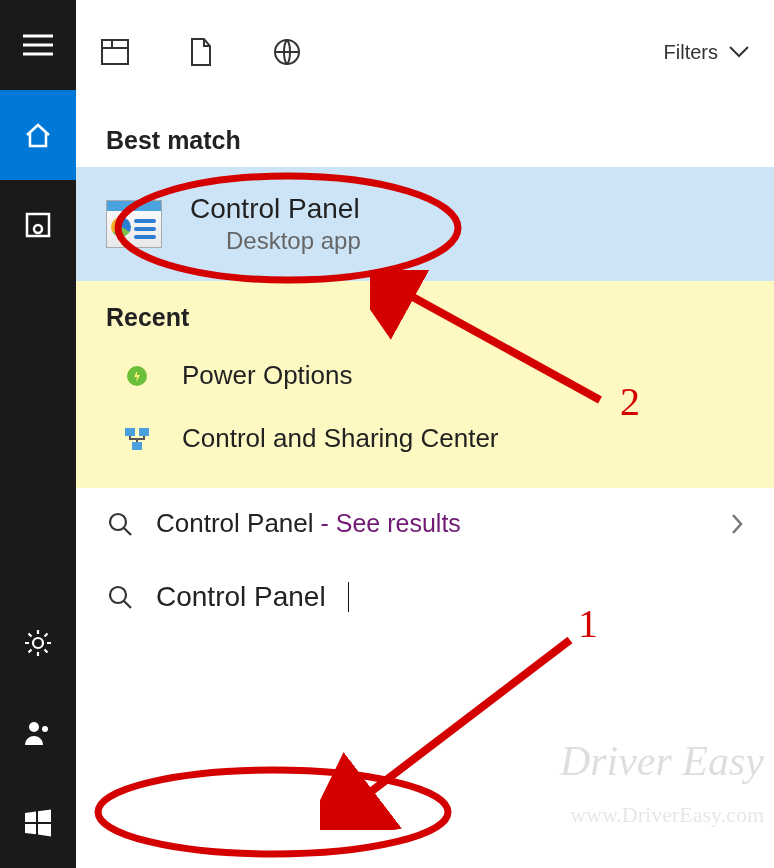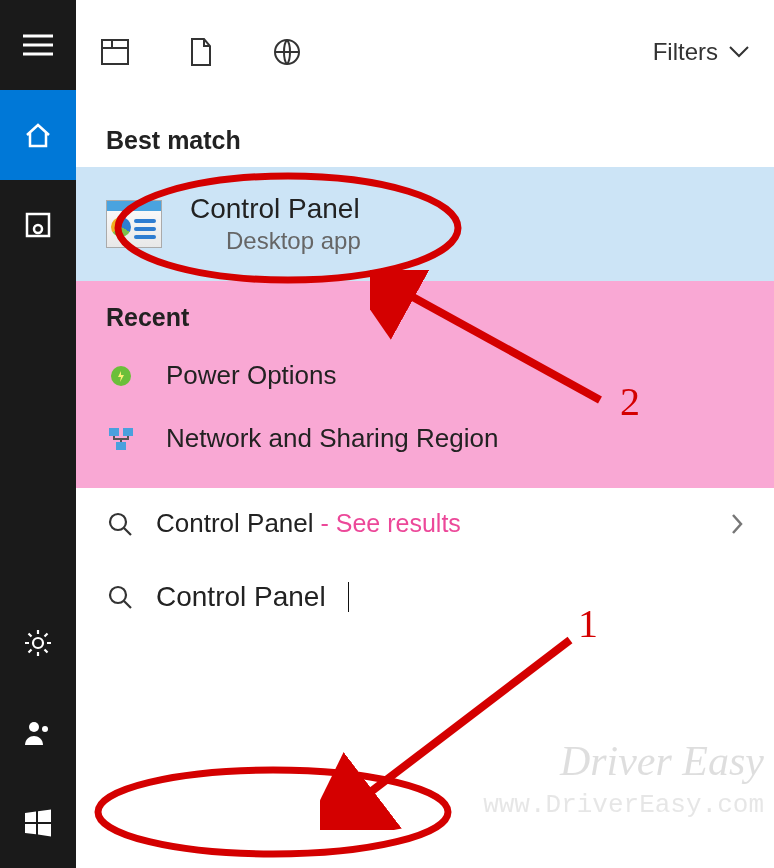--- a/index.html
+++ b/index.html
@@ -40,21 +40,21 @@
     background: #fff;
     display: flex;
     flex-direction: column;
   }
   .topbar {
     height: 104px;
     display: flex;
     align-items: center;
     padding: 0 24px;
     gap: 56px;
-    font-size: 24px;
+    font-size: 20px;
     color: #333;
   }
   .topbar .top-icon { width: 30px; display:flex; align-items:center; justify-content:center; cursor:pointer;}
   .topbar .spacer { flex: 1; }
   .filters {
     display: flex;
     align-items: center;
     gap: 10px;
     cursor: pointer;
     color: #333;
@@ -84,46 +84,46 @@
   .cp-icon .pie {
     position:absolute; left:4px; top:16px;
     width:20px; height:20px; border-radius:50%;
     background: conic-gradient(#2e7dd1 0 33%, #7cc04c 33% 66%, #f0b020 66% 100%);
   }
   .cp-icon .sliders { position:absolute; right:5px; top:14px; width:22px; }
   .cp-icon .sliders div { height:4px; background:#2e7dd1; margin:4px 0; border-radius:2px;}
   .bm-texts .title { font-size: 28px; color:#222; font-weight:500; }
   .bm-texts .sub { font-size: 24px; color:#666; margin-top:2px;margin-left:36px; }
   .recent-block {
-    background: #f9a8d4;
+    background: #fef9c3;
     padding-bottom: 18px;
   }
   .recent-item {
     display: flex;
     align-items: center;
     gap: 30px;
-    padding: 16px 30px;
+    padding: 16px 46px;
     font-size: 26px;
     color: #222;
     cursor: pointer;
   }
   .recent-item .ri-icon {
     width: 30px; height: 30px;
     display:flex; align-items:center; justify-content:center;
   }
   .sugg-row {
     display: flex;
     align-items: center;
     gap: 22px;
     padding: 20px 30px;
     font-size: 26px;
     color: #222;
     cursor: pointer;
   }
-  .sugg-row .hint { color: #ec4899; font-size:25px;text-align:center;}
+  .sugg-row .hint { color: #701a75; font-size:25px;text-align:center;}
   .sugg-row .chev { margin-left: auto; color:#666; }
   .search-row {
     display: flex;
     align-items: center;
     gap: 22px;
     padding: 22px 30px 22px 30px;
     font-size: 28px;
     color: #222;
     border-top: 0px;
     position: relative;
@@ -141,25 +141,25 @@
     right:10px; bottom:83px;
     font-size:42px;
     color:#bfbfbf;
     opacity:0.5;
     font-style:italic;
     font-family: Georgia, serif;
     pointer-events:none;
   }
   .watermark2 {
     position:absolute;
-    right:10px; bottom:48px;
-    font-size:26px;
+    right:10px; bottom:40px;
+    font-size:22px;
     color:#cfcfcf;
     opacity:0.5;
-    font-family: Liberation Mono, monospace;
+    font-family: Liberation Serif, serif;
     pointer-events:none;
   }
   svg { display:block; }
 </style>
 </head>
 <body>
 
 <div class="sidebar">
   <div class="sb-item">
     <svg width="30" height="22" viewBox="0 0 30 22">
@@ -260,21 +260,21 @@
 
     <div class="recent-item">
       <div class="ri-icon">
         <svg width="30" height="26" viewBox="0 0 30 26">
             <rect x="3" y="2" width="10" height="8" fill="#4aa0dd"></rect>
             <rect x="17" y="2" width="10" height="8" fill="#4aa0dd"></rect>
             <rect x="10" y="16" width="10" height="8" fill="#4aa0dd"></rect>
             <path d="M8 10v3h14v-3M15 13v3" stroke="#555" stroke-width="2" fill="none"></path>
           </svg>
       </div>
-      <span>Network and Sharing Region</span>
+      <span>Control and Sharing Center</span>
     </div>
   </div>
 
   <div class="sugg-row">
     <svg width="28" height="28" viewBox="0 0 28 28" fill="none" stroke="#333" stroke-width="2.2">
         <circle cx="12" cy="12" r="8"></circle>
         <path d="M18 18l7 7"></path>
       </svg>
     <span>
       <span>Control Panel</span><span class="hint"> - See</span><span class="hint"> results</span>

